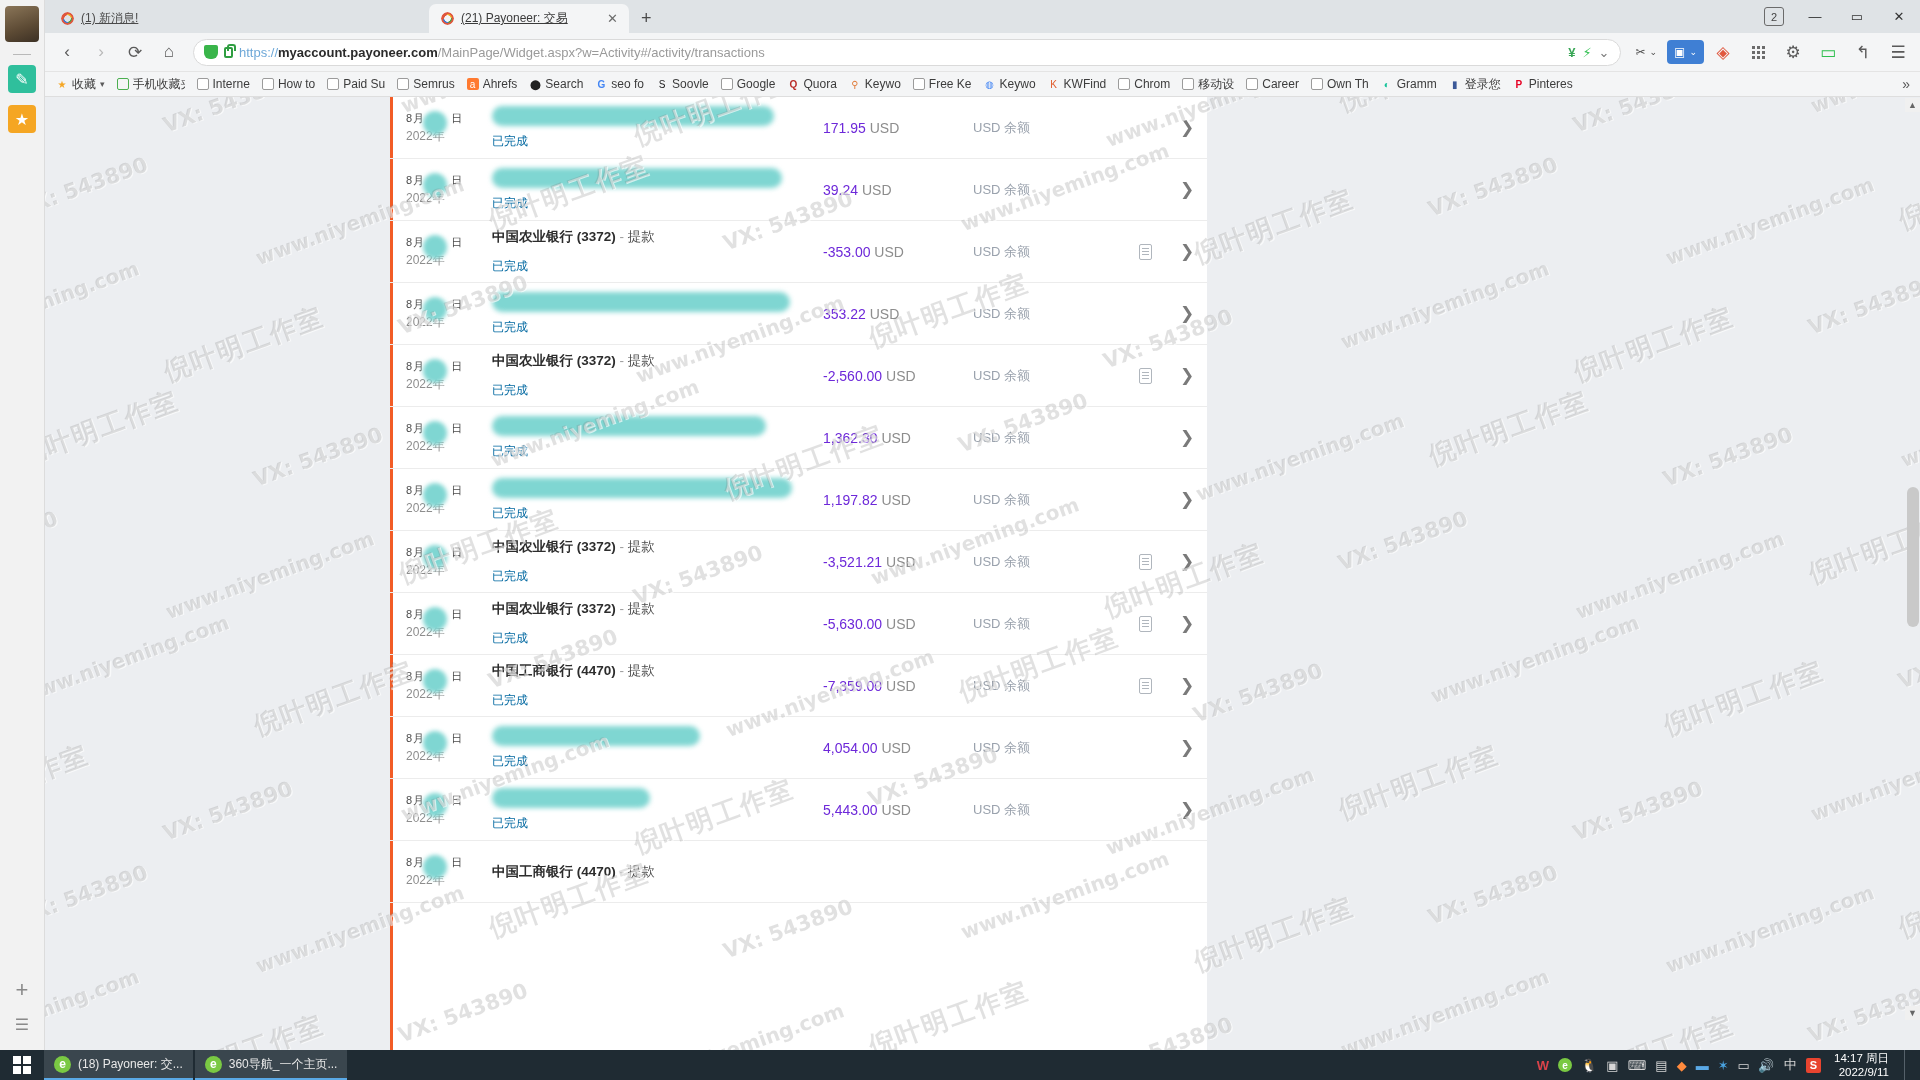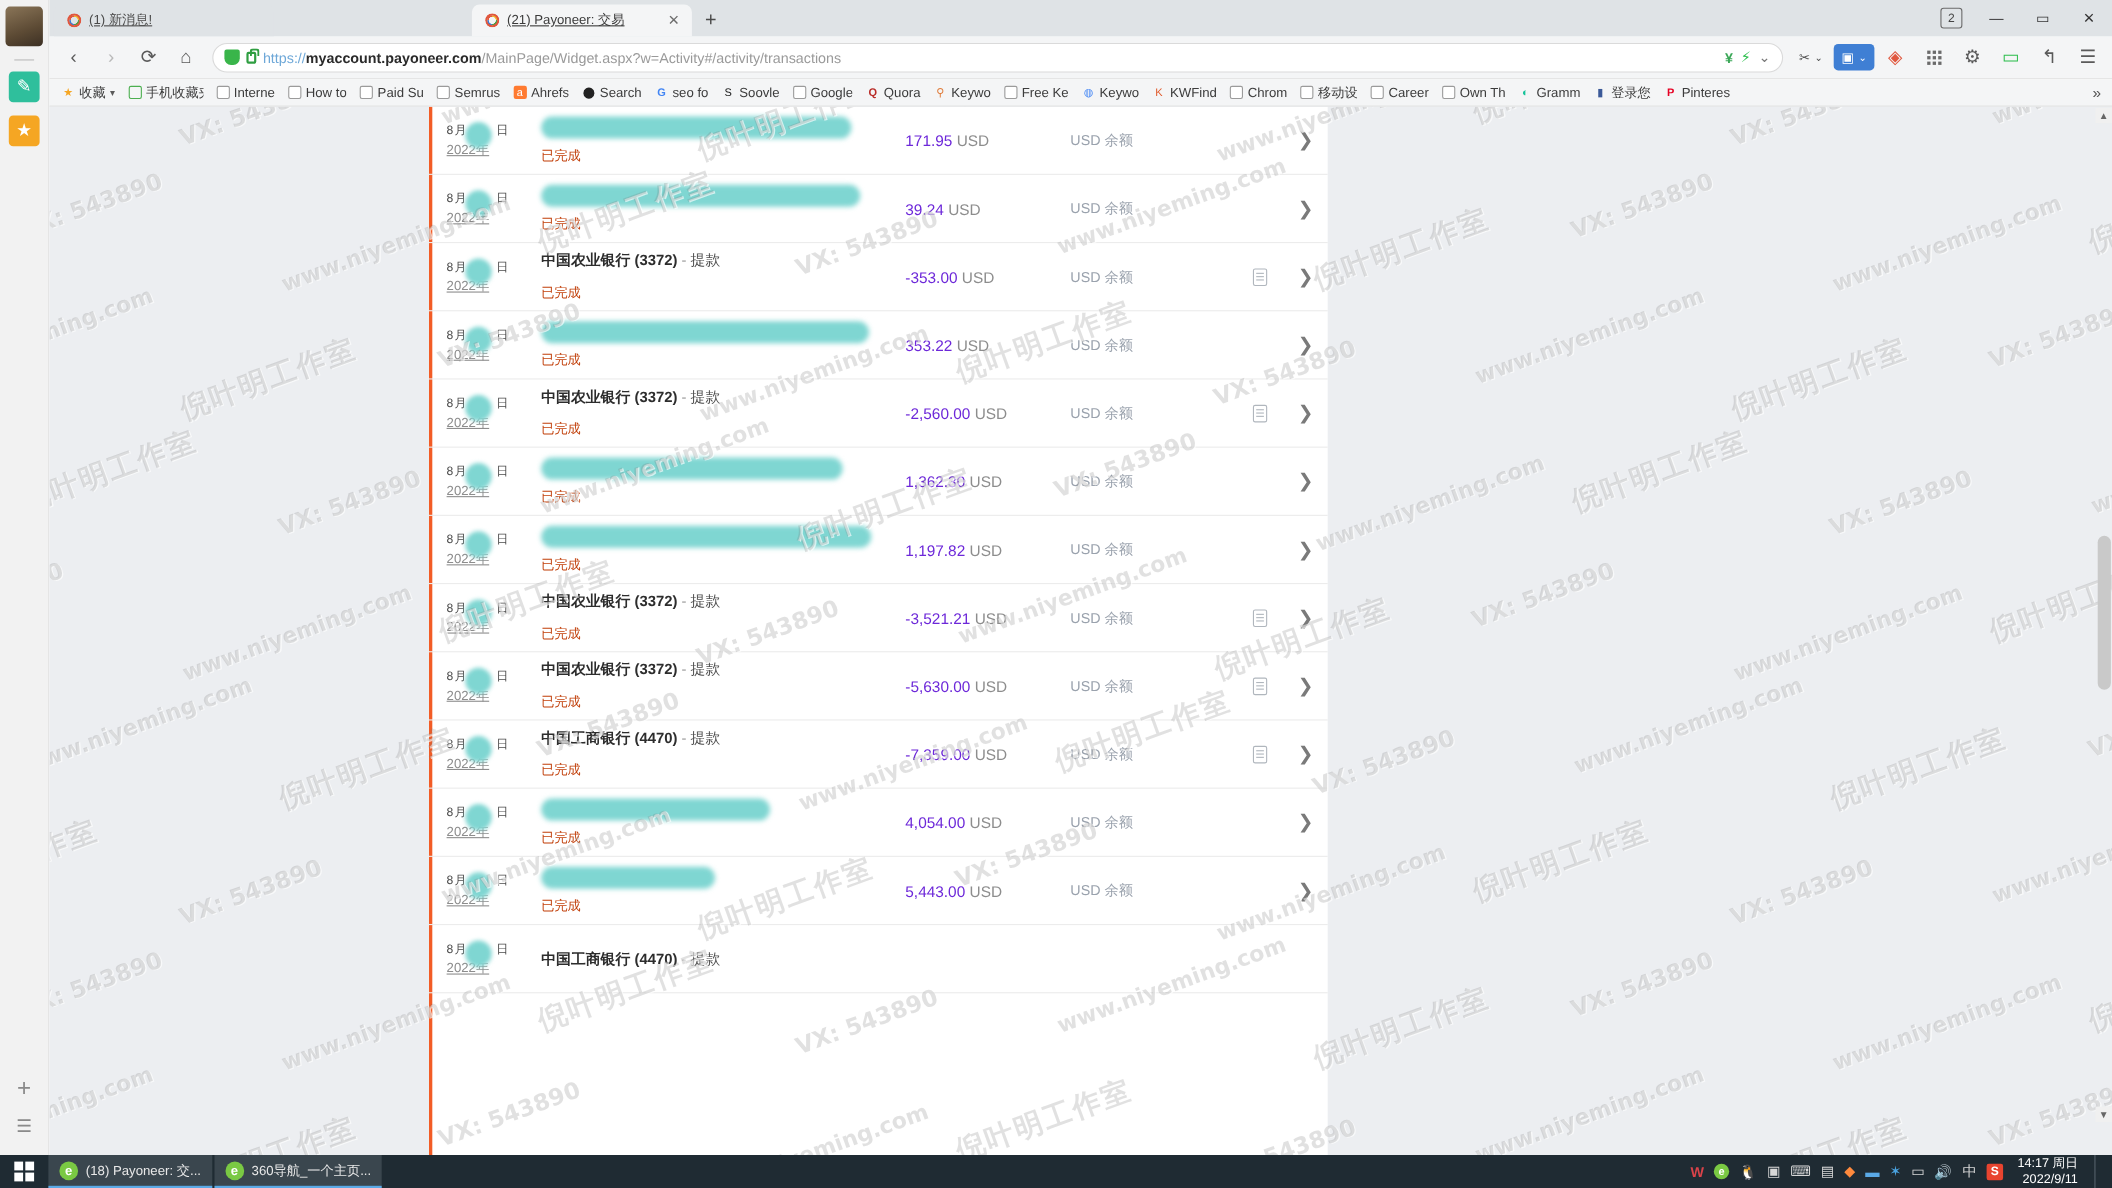--- a/index.html
+++ b/index.html
@@ -112,31 +112,31 @@
   .viewport { position: relative; height: 953px; background: #eceef1; overflow: hidden; }
   .page-col { position: absolute; left: 345px; top: 0; width: 817px; background: #fff; min-height: 953px; }
   .accent-bar { position: absolute; left: 0; top: 0; width: 3px; height: 953px; background: #f25c26; }
 
   .txn {
     position: relative; height: 62px; border-bottom: 1px solid #ececec;
     display: flex; align-items: center; padding-left: 16px;
   }
   .txn-date { width: 78px; flex: 0 0 auto; position: relative; }
   .txn-date .d1 { font-size: 11px; color: #4c4c4c; letter-spacing: 1px; }
-  .txn-date .d2 { font-size: 12px; color: #8d8d8d; margin-top: 2px; text-decoration: underline; }
+  .txn-date .d2 { font-size: 12px; color: #8d8d8d; margin-top: 2px; }
   .redact-dot {
     position: absolute; left: 17px; top: 0px; width: 24px; height: 24px;
     border-radius: 50%; background: #7fd6d2; filter: blur(2px);
   }
   .txn-desc { flex: 1; position: relative; padding-left: 8px; }
   .txn-desc .title { font-size: 13.5px; color: #2d2d2d; }
   .txn-desc .title b { font-weight: bold; }
   .txn-desc .title .sep { color: #9a9a9a; }
   .txn-desc .title .kind { color: #4c4c4c; }
-  .txn-desc .status { font-size: 12px; color: #c2410c; margin-top: 12px; }
+  .txn-desc .status { font-size: 12px; color: #0369a1; margin-top: 12px; }
   .redact-bar {
     position: absolute; left: 8px; top: 0px; height: 20px; border-radius: 10px;
     background: #7fd6d2; filter: blur(2.5px);
   }
   .txn-amt { width: 150px; flex: 0 0 auto; text-align: left; font-size: 14px; color: #8d8d8d; }
   .txn-amt b { color: #6d28d9; font-weight: normal; }
   .txn-acct { width: 150px; flex: 0 0 auto; font-size: 13px; color: #9aa2ad; }
   .txn-doc { width: 44px; flex: 0 0 auto; display: flex; align-items: center; justify-content: center; }
   .doc-ico { width: 13px; height: 16px; border: 1.5px solid #b0b6bd; border-radius: 2px; position: relative; }
   .doc-ico::after { content:""; position:absolute; left:2px; top:3px; width:7px; height:1.5px;

